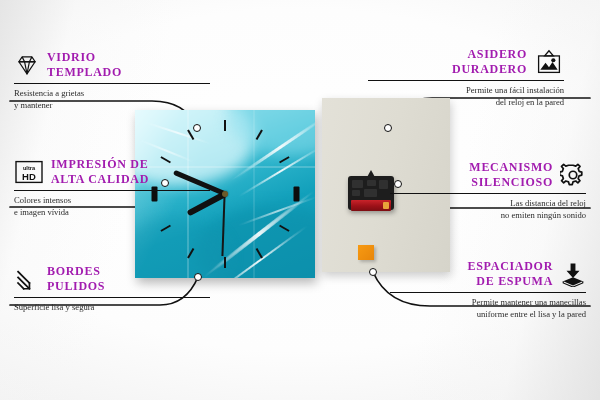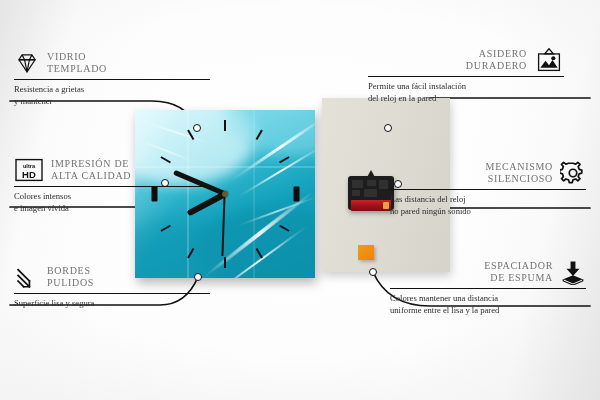--- a/index.html
+++ b/index.html
@@ -21,27 +21,27 @@
       rgba(255,255,255,0) 72%, rgba(244,244,244,.4) 86%, rgba(226,226,226,.9) 100%);
   }
 
   
   #wires{position:absolute;inset:0;width:600px;height:400px;}
 
   
   .feat{position:absolute;width:196px;}
   .feat .head{display:flex;align-items:center;gap:7px;}
   .feat.right .head{flex-direction:row-reverse;}
-  .ttl{font-size:10px;font-weight:normal;letter-spacing:.7px;line-height:1.25;color:#737373;
+  .ttl{font-size:12px;font-weight:bold;letter-spacing:.7px;line-height:1.25;color:#a21caf;
        font-family:"Liberation Serif",serif;text-transform:uppercase;}
   .feat.left .ttl{text-align:left;}
   .feat.right .ttl{text-align:right;}
   .rule{height:1px;background:#111;margin:3px 0 4px;}
   .sub{font-size:8.6px;line-height:1.35;color:#2b2b2b;}
-  .feat.right .sub{text-align:left;}
+  .feat.right .sub{text-align:right;}
   .ico{width:26px;height:26px;flex:0 0 26px;display:block;}
 
   
   #clock{position:absolute;left:135px;top:110px;width:180px;height:168px;
     box-shadow:2px 5px 10px rgba(0,0,0,.28);overflow:hidden;
     background:#16a2bd;}
   .face{position:absolute;inset:0;overflow:hidden;}
   .f1{position:absolute;inset:0;
     background:
       linear-gradient(118deg, rgba(255,255,255,.85) 0%, rgba(255,255,255,.15) 18%, rgba(255,255,255,0) 34%),
@@ -263,38 +263,38 @@
         </g>
       </svg>
       <div class="ttl">
         <div>MECANISMO</div>
         <div>SILENCIOSO</div>
       </div>
     </div>
     <div class="rule"></div>
     <div class="sub">
       <div>Las distancia del reloj</div>
-      <div>no pared ningún sonido</div>
+      <div>no emiten ningún sonido</div>
     </div>
   </div>
 
   <div class="feat right" style="left:390px;top:259px;">
     <div class="head">
       <svg class="ico" viewBox="0 0 32 32">
         <g fill="#111">
           <path d="M13 3 h6 v9 h5 l-8 9 -8-9 h5 z"></path>
           <path d="M16 20 L28 25 L16 30 L4 25 Z" opacity="1"></path>
         </g>
         <path d="M4 25 L4 27 L16 32 L28 27 L28 25" fill="none" stroke="#111" stroke-width="1.5"></path>
       </svg>
       <div class="ttl">
         <div>ESPACIADOR</div>
         <div>DE ESPUMA</div>
       </div>
     </div>
     <div class="rule"></div>
     <div class="sub">
-      <div>Colores mantener una distancia</div>
+      <div>Permite mantener una manecillas</div>
       <div>uniforme entre el lisa y la pared</div>
     </div>
   </div>
 
 </div>
 
 </body></html>

